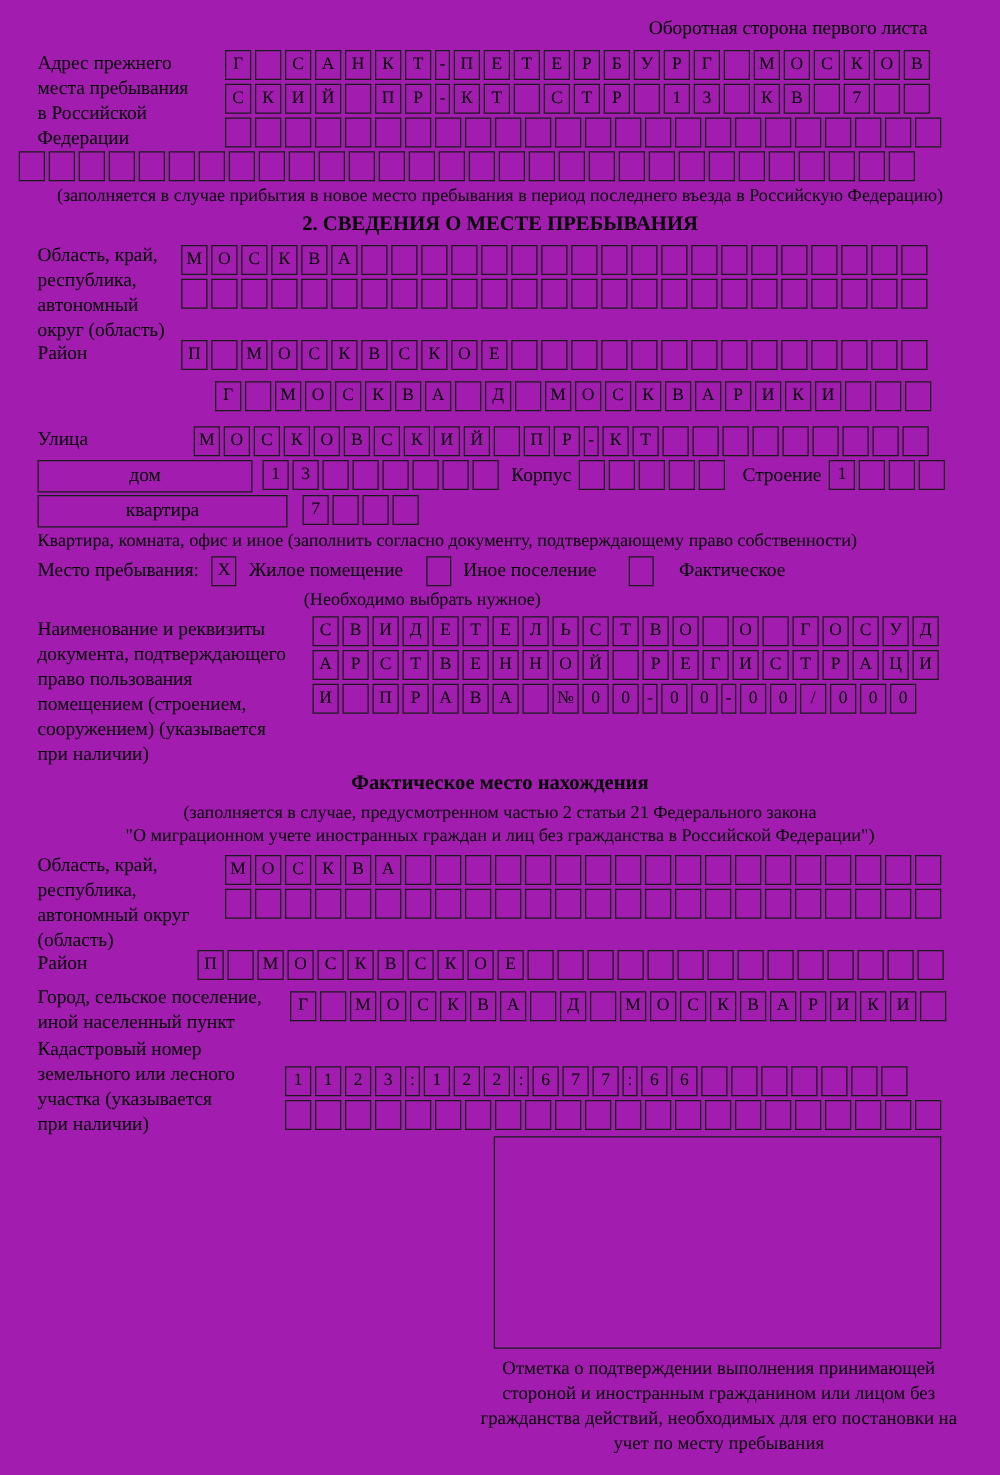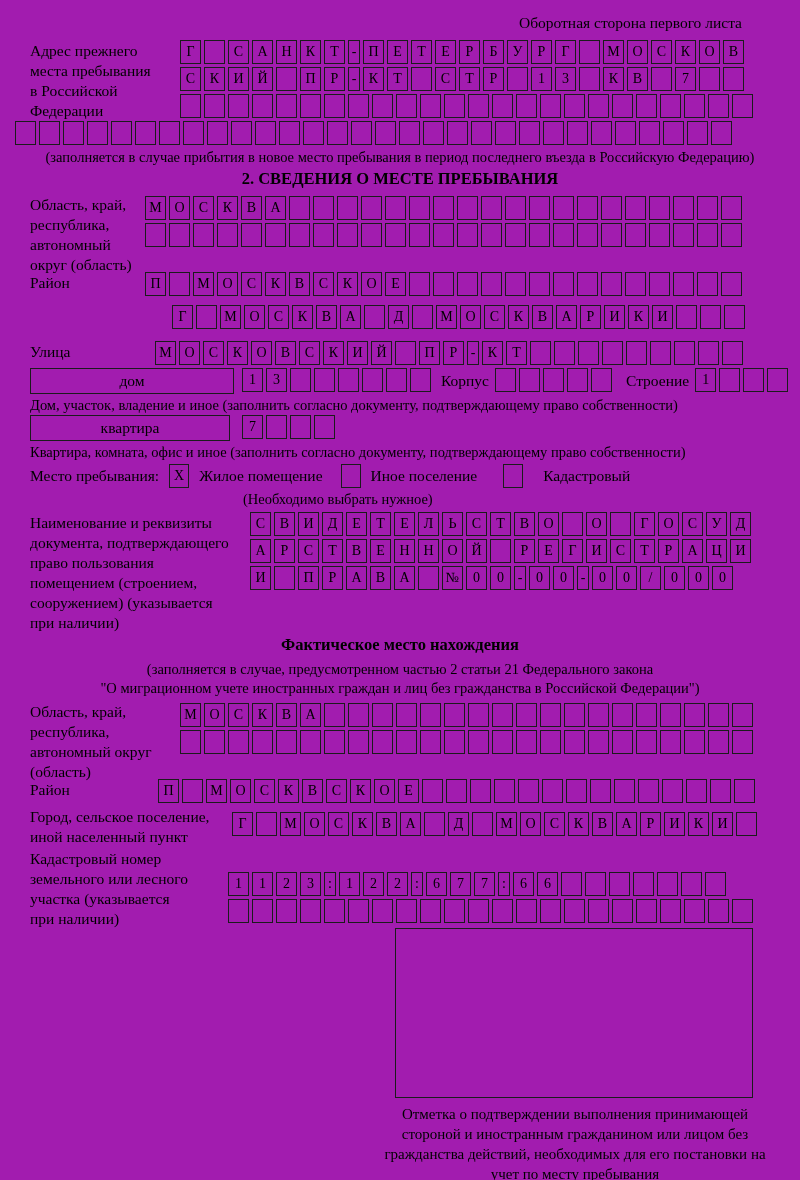--- a/index.html
+++ b/index.html
@@ -41,21 +41,21 @@
   .block-city{min-height:42px;}
   .block-doc{min-height:118px;}
   .rows-offset-sm{padding-top:2px;}
   .rows-offset-city{padding-top:6px;}
   .rows-offset-cad{padding-top:24px;}
   .inline-row{display:flex;align-items:flex-start;margin:0 0 2px 30px;}
   .widebox{
     box-sizing:border-box;border:1.5px solid #1b1b1b;height:26px;
     display:flex;align-items:center;justify-content:center;font-size:15.5px;flex:none;
   }
-  .dombox{width:204px;margin-right:8px;}
+  .dombox{width:172px;margin-right:8px;}
   .kvbox{width:200px;margin-right:12px;}
   .smalllabel{font-size:15.5px;line-height:26px;flex:none;}
   .checkbox{
     box-sizing:border-box;flex:none;width:20px;height:24px;border:1.5px solid #1b1b1b;
     display:flex;align-items:center;justify-content:center;font-size:14px;margin-top:1px;
   }
   .stayrow{display:flex;align-items:flex-start;margin:2px 0 1px 30px;gap:10px;font-size:15.5px;line-height:26px;}
   .staynote{font-size:14.5px;line-height:19px;margin-left:243px;}
   .stampbox{
     box-sizing:border-box;margin:2px 0 6px 395px;width:358px;height:170px;
@@ -371,41 +371,40 @@
         <span class="cell"></span>
       </div>
     <div class="smalllabel" style="margin:0 6px 0 14px;">Строение</div>
     <div class="cellrow" style="margin-bottom:0;">
         <span class="cell">1</span>
         <span class="cell"></span>
         <span class="cell"></span>
         <span class="cell"></span>
       </div>
   </div>
-  <div class="note" style="margin-left:30px;">Дом, участок, владение и иное (заполнить согласно документу, подтверждающему право собственности)</div>
 
   <div class="inline-row">
     <div class="widebox kvbox">квартира</div>
     <div class="cellrow" style="margin-bottom:0;">
         <span class="cell">7</span>
         <span class="cell"></span>
         <span class="cell"></span>
         <span class="cell"></span>
       </div>
   </div>
   <div class="note" style="margin-left:30px;">Квартира, комната, офис и иное (заполнить согласно документу, подтверждающему право собственности)</div>
 
   <div class="stayrow">
     <span>Место пребывания:</span>
     <span class="checkbox">X</span>
     <span>Жилое помещение</span>
     <span class="checkbox" style="margin-left:8px;"></span>
     <span>Иное поселение</span>
     <span class="checkbox" style="margin-left:16px;"></span>
-    <span style="margin-left:10px;">Кадастровый</span>
+    <span style="margin-left:10px;">Фактическое</span>
   </div>
   <div class="staynote">(Необходимо выбрать нужное)</div>
 
   <div class="field block-doc" style="margin-top:3px;">
     <div class="flabel">Наименование и реквизиты
 документа, подтверждающего
 право пользования
 помещением (строением,
 сооружением) (указывается
 при наличии)</div>

